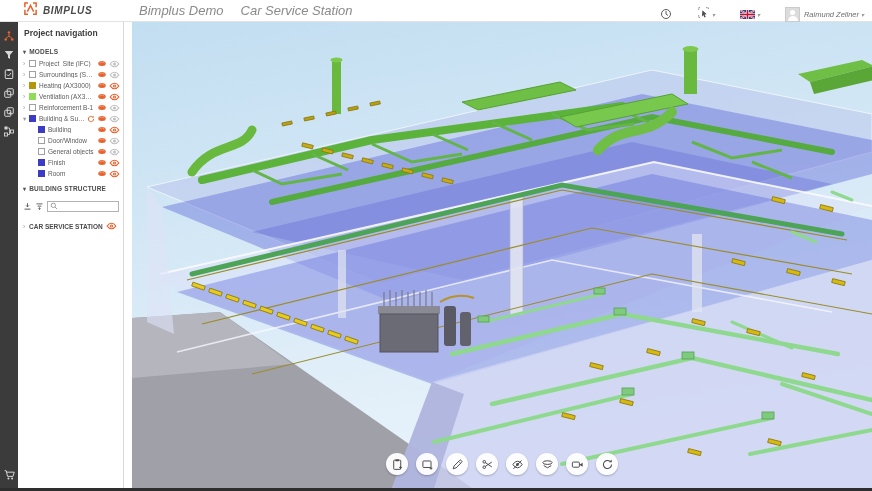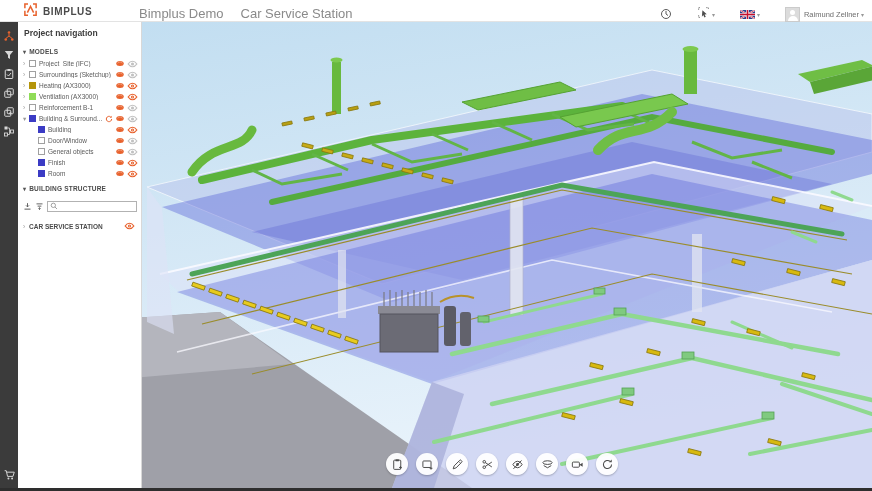--- a/index.html
+++ b/index.html
@@ -1,41 +1,41 @@
 <!DOCTYPE html>
 <html><head>
 <meta charset="utf-8">
 <style>
   * { margin:0; padding:0; box-sizing:border-box; }
   html,body { width:872px; height:491px; overflow:hidden; }
   body { font-family:"Liberation Sans", sans-serif; background:#fff; position:relative; }
 
   
   .topbar { position:absolute; left:0; top:0; width:872px; height:22px; background:#fff;
-            border-bottom:1px solid #e3e3e3; display:flex; align-items:flex-end; z-index:30; }
+            border-bottom:1px solid #e3e3e3; display:flex; align-items:center; z-index:30;font-style:italic; }
   .logo { display:flex; align-items:center; gap:5px; margin-left:23px; cursor:pointer; }
   .logo-text { font-size:10px; font-weight:bold; color:#4a4a4a; letter-spacing:.6px; }
   .top-menu { position:absolute; left:139px; display:flex; gap:17px; }
   .top-menu-item { font-size:13px; color:#8a8a8a; cursor:pointer; }
   .top-right { position:absolute; right:8px; top:0; height:28px; display:flex; align-items:center; gap:25px; }
   .caret { font-size:6px; color:#999; margin-left:2px; }
   .avatar { width:15px; height:15px; background:#dcdcdc; border:1px solid #cbcbcb; display:inline-block; position:relative; overflow:hidden; }
   .avatar::before { content:""; position:absolute; left:4.5px; top:2.5px; width:5px; height:5px; border-radius:50%; background:#fff; }
   .avatar::after { content:""; position:absolute; left:2px; top:8.5px; width:10px; height:7px; border-radius:5px 5px 0 0; background:#fff; }
   .user-name { font-size:7.5px; color:#6e6e6e; margin-left:4px; }
   .tr-btn { display:flex; align-items:center; cursor:pointer; }
 
   
   .rail { position:absolute; left:0; top:22px; width:18px; bottom:0; background:#3b3b3b; z-index:20;
           display:flex; flex-direction:column; align-items:center; padding-top:5px; }
   .rail-item { width:18px; height:19px; display:flex; align-items:center; justify-content:center; cursor:pointer; }
   .rail-cart { position:absolute; bottom:6px; left:0; width:18px; display:flex; justify-content:center; cursor:pointer; }
 
   
-  .sidebar { position:absolute; left:18px; top:22px; width:124px; bottom:3px; background:#fff;
+  .sidebar { position:absolute; left:18px; top:22px; width:106px; bottom:3px; background:#fff;
              border-right:1px solid #d8d8d8; z-index:10; }
   .sb-title { font-size:8.5px; font-weight:bold; color:#3d3d3d; padding:6px 0 7px 6px; }
   .sec-header { display:flex; align-items:center; font-size:6.5px; font-weight:bold; color:#4a4a4a;
                 letter-spacing:.2px; padding:3px 4px 3px 5px; cursor:pointer; }
   .sec-header .tri { font-size:6px; color:#555; margin-right:3px; }
   .tree-row { display:flex; align-items:center; height:11px; padding-left:5px; padding-right:3px; cursor:pointer; }
   .tree-row .exp { width:6px; font-size:6.5px; color:#9a9a9a; flex:0 0 6px; }
   .chip { width:7px; height:7px; flex:0 0 7px; margin-right:3px; display:inline-block; cursor:pointer; }
   .chip.checkbox { background:#fff; border:1px solid #a0a0a0; }
   .row-label { flex:1; font-size:6.5px; color:#5a5a5a; white-space:nowrap; overflow:hidden; text-overflow:ellipsis; }

